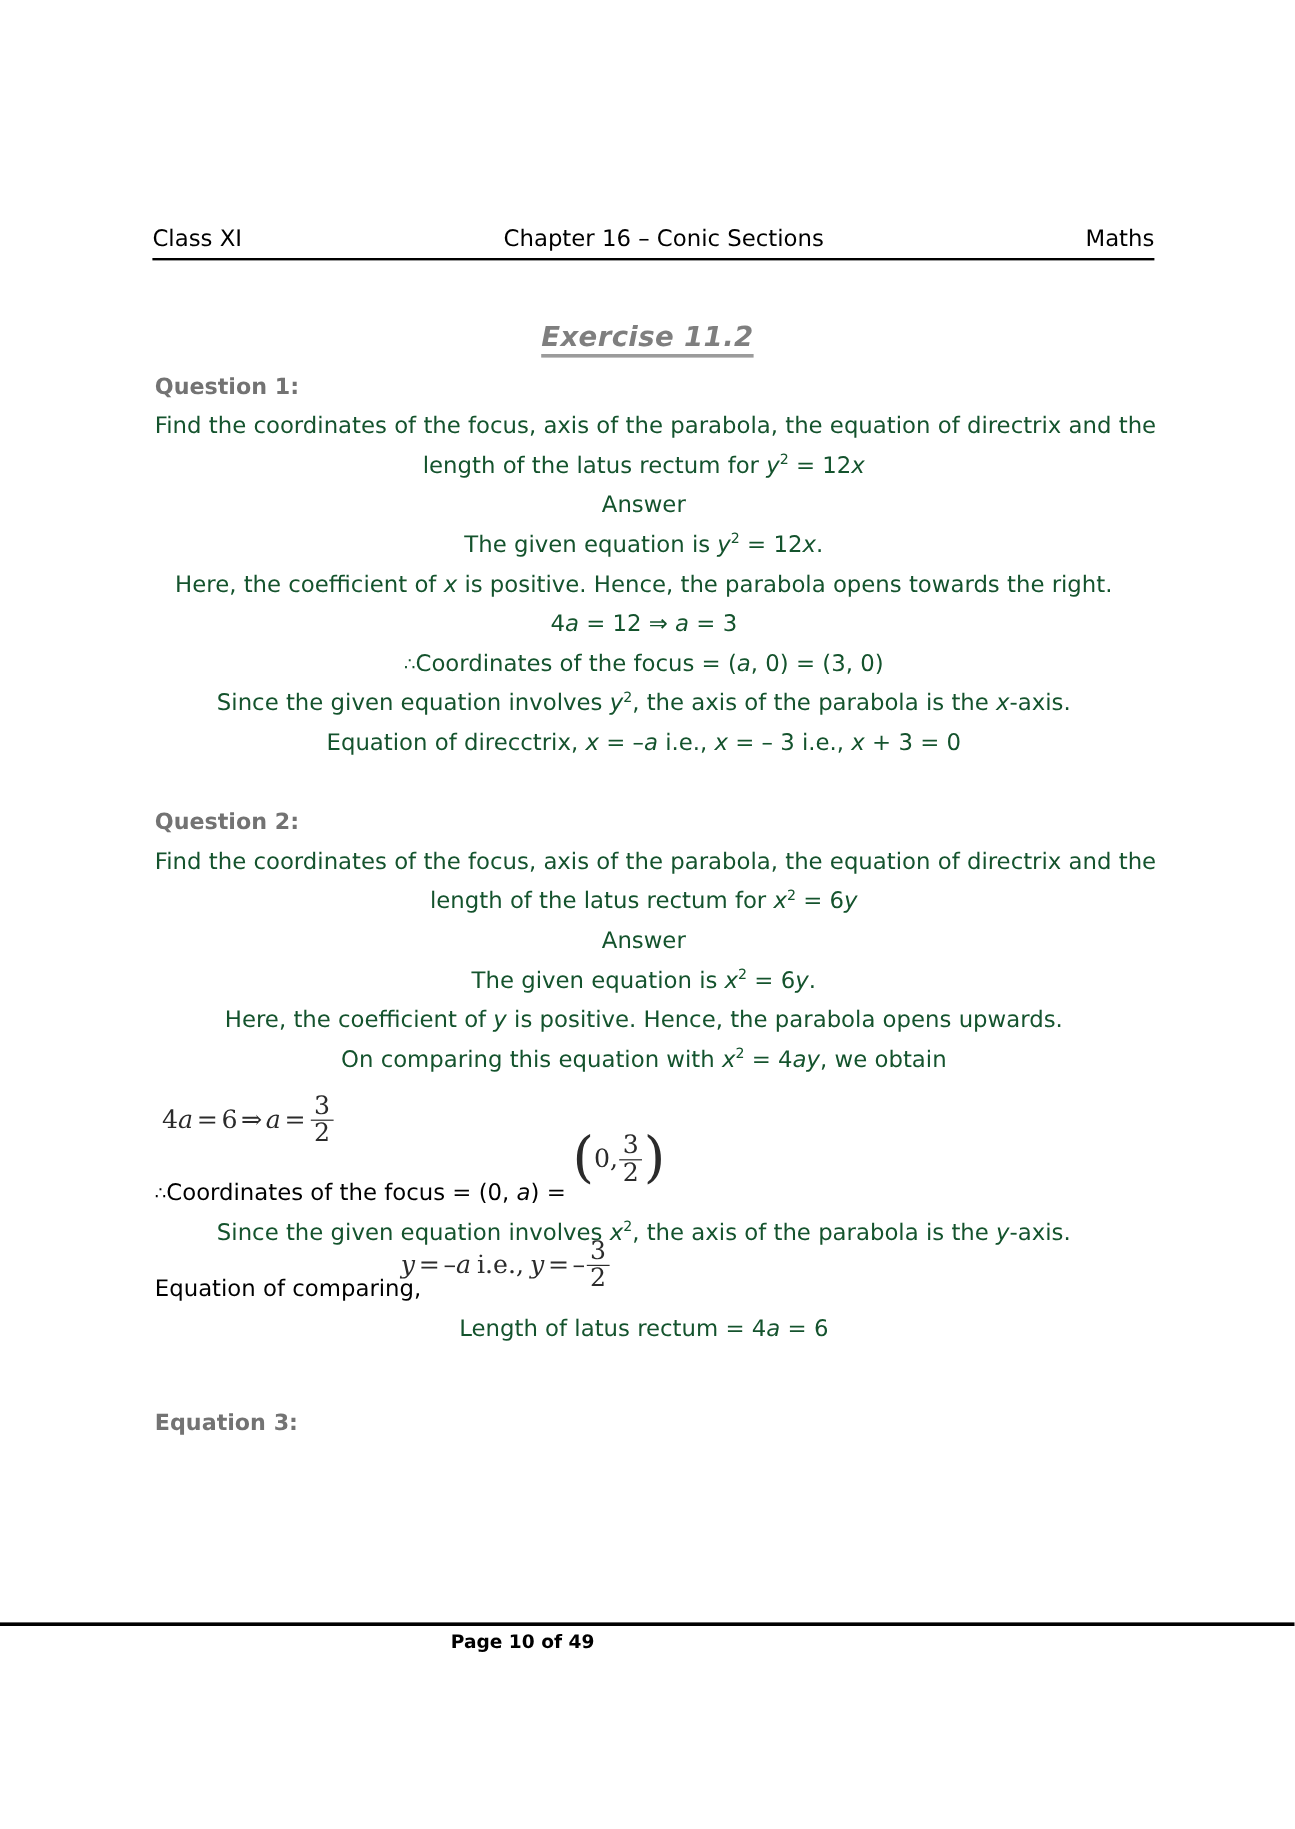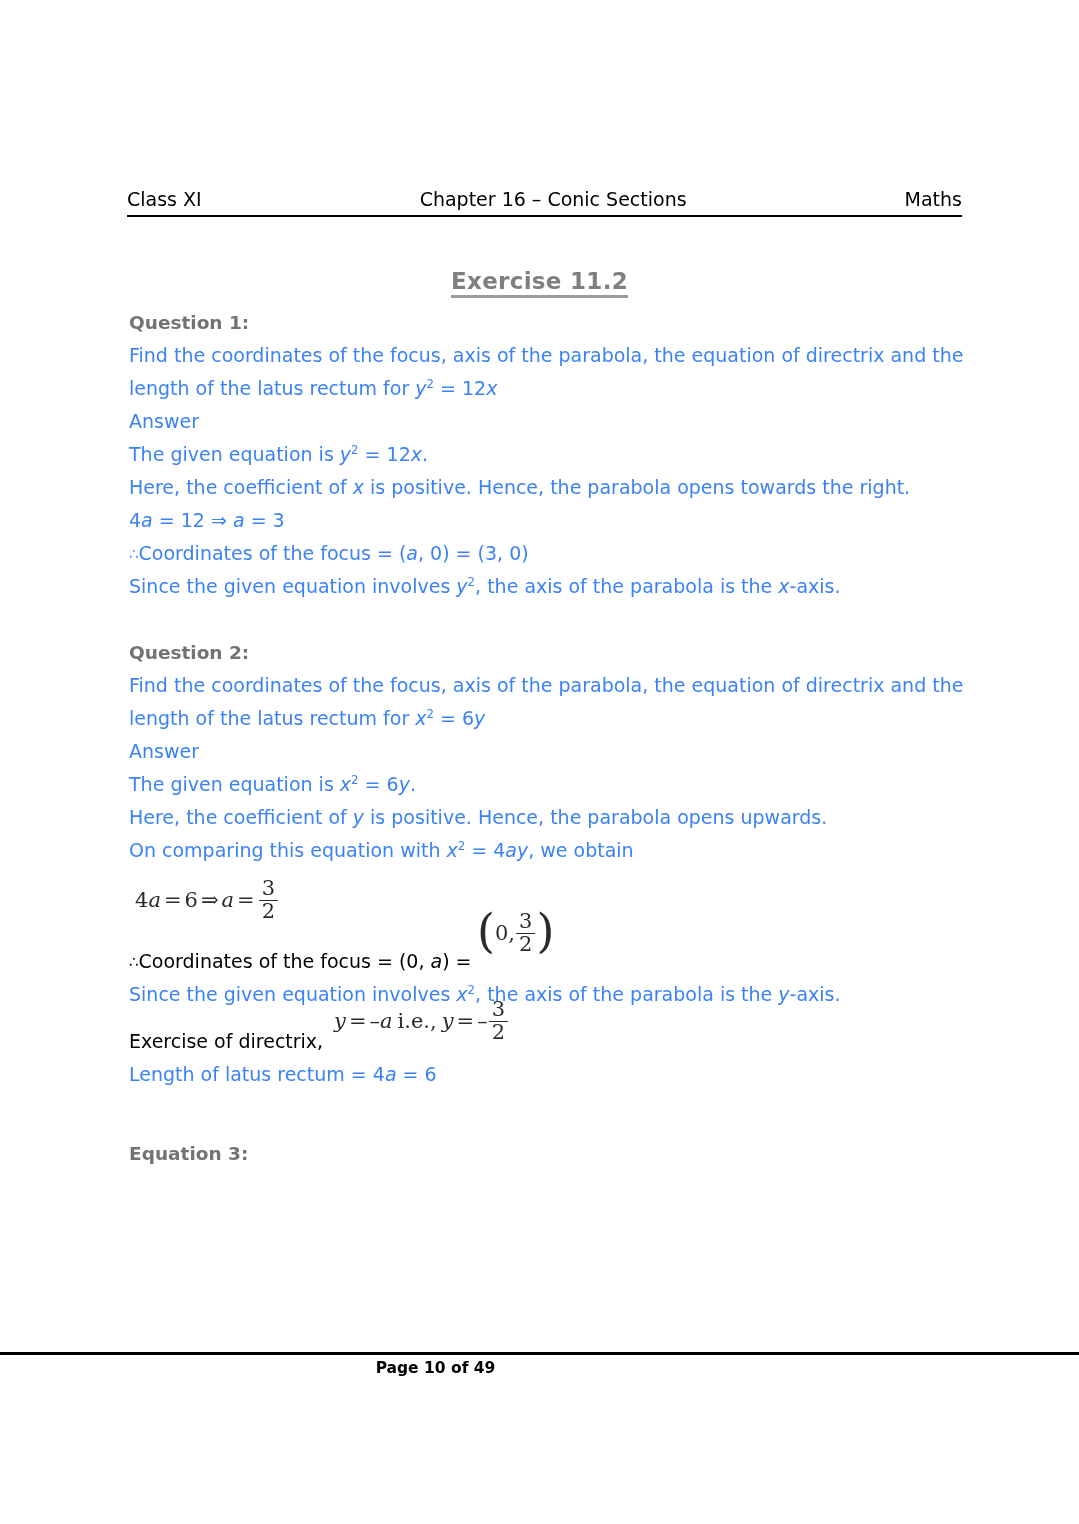--- a/index.html
+++ b/index.html
@@ -43,20 +43,21 @@
   .exercise-title {
     position: absolute;
     left: 0;
     top: 268px;
     width: 1079px;
     text-align: center;
     font-size: 23px;
     font-weight: bold;
     color: #7f7f7f;
     letter-spacing: 0.3px;
+    font-style: italic;
   }
   .exercise-title span {
     border-bottom: 3px solid #9b9b9b;
     padding-bottom: 1px;
   }
 
   
   .content {
     position: absolute;
     left: 129px;
@@ -70,21 +71,22 @@
     color: #737373;
     line-height: 33px;
     height: 33px;
   }
 
   .line {
     font-size: 19px;
     line-height: 33px;
     height: 33px;
     white-space: nowrap;
-    color: #3b82f6;
+    color: #14532d;
+    text-align: center;
   }
 
   .spacer-sm { height: 14px; }
   .spacer-md { height: 33px; }
   .spacer-lg { height: 46px; }
 
   i, .it { font-style: italic; }
   sup {
     font-size: 0.62em;
     vertical-align: super;
@@ -225,20 +227,23 @@
     </div>
 
     <div class="line">
       <span class="therefore">∴</span><span>Coordinates of the focus = (</span><i>a</i><span>, 0) = (3, 0)</span>
     </div>
 
     <div class="line">
       <span>Since the given equation involves </span><i>y</i><sup>2</sup><span>, the axis of the parabola is the </span><i>x</i><span>-axis.</span>
     </div>
 
+    <div class="line">
+      <span>Equation of direcctrix, </span><i>x</i><span> = –</span><i>a</i><span> i.e., </span><i>x</i><span> = – 3 i.e., </span><i>x</i><span> + 3 = 0</span>
+    </div>
 
 
     <div class="spacer-md"></div>
 
     <div class="q-heading">Question 2:</div>
 
     <div class="line">Find the coordinates of the focus, axis of the parabola, the equation of directrix and the</div>
 
     <div class="line">
       <span>length of the latus rectum for </span><i>x</i><sup>2</sup><span> = 6</span><i>y</i>
@@ -267,21 +272,21 @@
       <span class="formula-float math" style="left:348px; top:-33px;"><span class="paren">(</span><span class="up">0,</span><span class="frac"><span class="num">3</span><span class="den">2</span></span><span class="paren">)</span></span>
     </div>
 
     <div class="line">
       <span>Since the given equation involves </span><i>x</i><sup>2</sup><span>, the axis of the parabola is the </span><i>y</i><span>-axis.</span>
     </div>
 
     <div class="spacer-sm"></div>
 
     <div class="line-with-formula">
-      <span>Exercise of directrix,</span>
+      <span>Equation of comparing,</span>
       <span class="formula-float math" style="left:205px; top:-25px;"><span>y</span><span class="op">=</span><span class="up">–</span><span>a</span><span class="up" style="padding:0 5px;">i.e.,</span><span>y</span><span class="op">=</span><span class="up">–</span><span class="frac"><span class="num">3</span><span class="den">2</span></span></span>
     </div>
 
     <div class="line">
       <span>Length of latus rectum = 4</span><i>a</i><span> = 6</span>
     </div>
 
     <div class="spacer-lg"></div>
 
     <div class="q-heading">Equation 3:</div>

